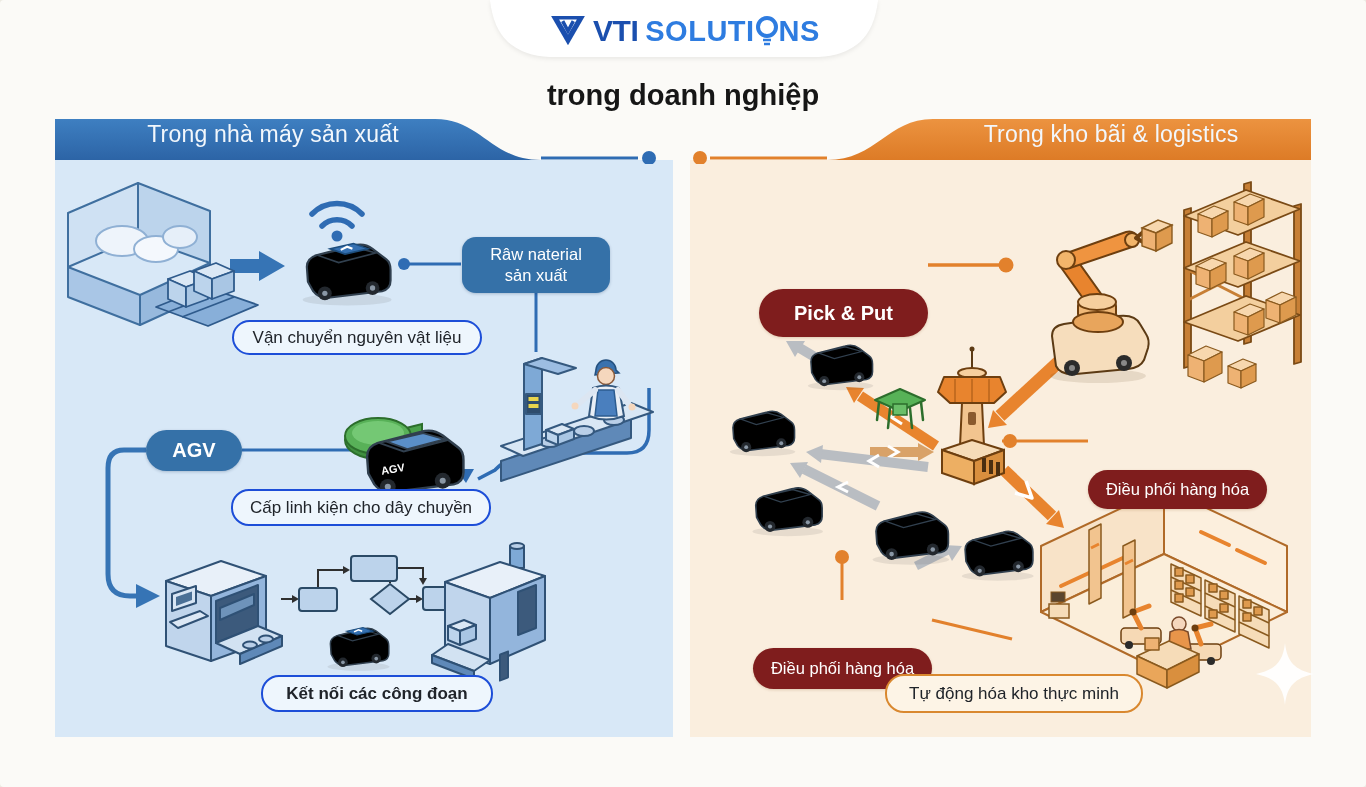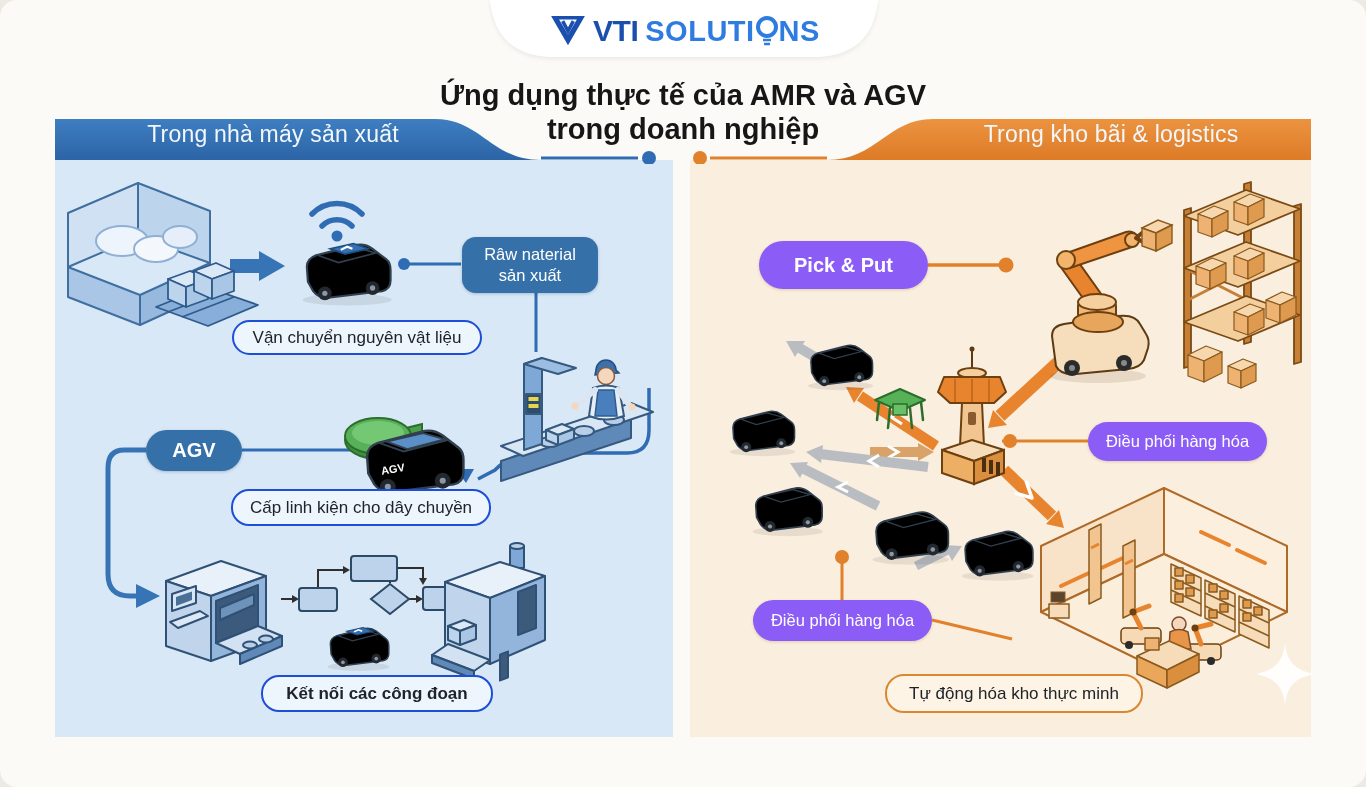--- a/index.html
+++ b/index.html
@@ -1,21 +1,21 @@
 <!DOCTYPE html>
 <html><head>
 <meta charset="utf-8">
 <style>
   html,body{margin:0;padding:0;background:#eceae2;font-family:"Liberation Sans",sans-serif;}
-  #stage{position:relative;width:1366px;height:787px;background:#fbfaf7;border-radius:17px;overflow:hidden;margin:0 auto;}
+  #stage{position:relative;width:1366px;height:787px;background:#fbfaf7;border-radius:4px;overflow:hidden;margin:0 auto;}
   .abs{position:absolute;}
   .pill{display:flex;align-items:center;justify-content:center;text-align:center;box-sizing:border-box;}
   .pill-blue-fill{background:#3571a8;color:#fff;border-radius:14px;box-shadow:0 1px 3px rgba(20,50,90,.25);}
   .pill-outline-blue{background:#eef6fd;border:2px solid #1d4ed8;border-radius:18px;color:#20242a;}
-  .pill-orange-fill{background:#8b5cf6;color:#fff;border-radius:24px;box-shadow:0 1px 3px rgba(120,60,0,.2);}
+  .pill-orange-fill{background:#7f1d1d;color:#fff;border-radius:24px;box-shadow:0 1px 3px rgba(120,60,0,.2);margin-top:48px;}
   .pill-outline-orange{background:#fdf4e6;border:2px solid #d9882f;border-radius:19px;color:#20242a;}
   .hdr-text{color:#f2f7fc;font-size:23px;font-weight:500;text-align:center;letter-spacing:.2px;}
   #title{top:78px;left:0;width:1366px;text-align:center;font-size:29px;line-height:34px;font-weight:700;color:#161616;}
   .logo-row{display:flex;align-items:center;justify-content:center;gap:7px;}
   .logo-vti{font-size:30px;font-weight:800;color:#1b4fae;letter-spacing:-.5px;}
   .logo-sol{font-size:29px;font-weight:700;color:#2e7ce0;letter-spacing:.5px;display:flex;align-items:center;}
   svg{display:block;}
   .van-blue{--body:#eaf1f9;--roof:#7fb0e2;}
   .van-orange{--body:#f4c48e;--roof:#e08a38;}
 </style>
@@ -52,21 +52,20 @@
         <svg width="24" height="34" viewBox="0 0 24 34">
           <circle cx="12" cy="13" r="9" fill="none" stroke="#2e7ce0" stroke-width="4"></circle>
           <line x1="8" y1="26" x2="16" y2="26" stroke="#2e7ce0" stroke-width="2.5"></line>
           <line x1="9" y1="30" x2="15" y2="30" stroke="#2e7ce0" stroke-width="2.5"></line>
         </svg>
         <span>NS</span>
     </span>
   </div>
 
   <div id="title" class="abs">
-    <div>Ứng dụng thực tế của AMR và AGV</div>
     <div>trong doanh nghiệp</div>
   </div>
 
   <div class="abs" style="left:55px;top:160px;width:618px;height:577px;background:#d8e8f7;"></div>
   <div class="abs" style="left:690px;top:160px;width:621px;height:577px;background:#faeede;"></div>
 
   <svg class="abs" style="left:55px;top:116px" width="618" height="48" viewBox="0 0 618 48">
     <defs>
         <linearGradient id="bg1" x1="0" y1="0" x2="0" y2="1">
           <stop offset="0" stop-color="#3e7fc1"></stop>
@@ -245,21 +244,21 @@
       <rect x="70" y="56" width="8" height="26" fill="#3c5a7c" transform="skewY(-20) translate(0,84)"></rect>
       <polygon points="88,52 106,45 106,88 88,95" fill="#3c5a7c"></polygon>
       <polygon points="18,104 60,120 44,131 2,115" fill="#d2e2f2"></polygon>
       <polygon points="2,115 44,131 44,139 2,123" fill="#5f89b8"></polygon>
       <polygon points="18,86 34,80 46,85 30,91" fill="#dbe8f5"></polygon>
       <polygon points="18,86 30,91 30,105 18,100" fill="#bcd4ec"></polygon>
       <polygon points="30,91 46,85 46,99 30,105" fill="#a9c6e4"></polygon>
     </g>
   </svg>
 
-  <div class="abs pill pill-blue-fill" style="left:462px;top:237px;width:136px;height:56px;font-size:16.5px;line-height:21px;font-weight:500;flex-direction:column;">
+  <div class="abs pill pill-blue-fill" style="left:462px;top:237px;width:148px;height:56px;font-size:16.5px;line-height:21px;font-weight:500;flex-direction:column;">
     <span>Râw naterial</span>
     <span>sản xuất</span>
   </div>
   <div class="abs pill pill-outline-blue" style="left:232px;top:320px;width:250px;height:35px;font-size:17px;font-weight:500;">Vận chuyển nguyên vật liệu</div>
   <div class="abs pill pill-blue-fill" style="left:146px;top:430px;width:96px;height:41px;border-radius:21px;font-size:20px;font-weight:600;">AGV</div>
   <div class="abs pill pill-outline-blue" style="left:231px;top:489px;width:260px;height:37px;font-size:17px;font-weight:500;">Cấp linh kiện cho dây chuyền</div>
   <div class="abs pill pill-outline-blue" style="left:261px;top:675px;width:232px;height:37px;font-size:17px;font-weight:700;">Kết nối các công đoạn</div>
 
   <svg class="abs" style="left:690px;top:160px" width="621" height="577" viewBox="690 160 621 577" fill="none">
 

